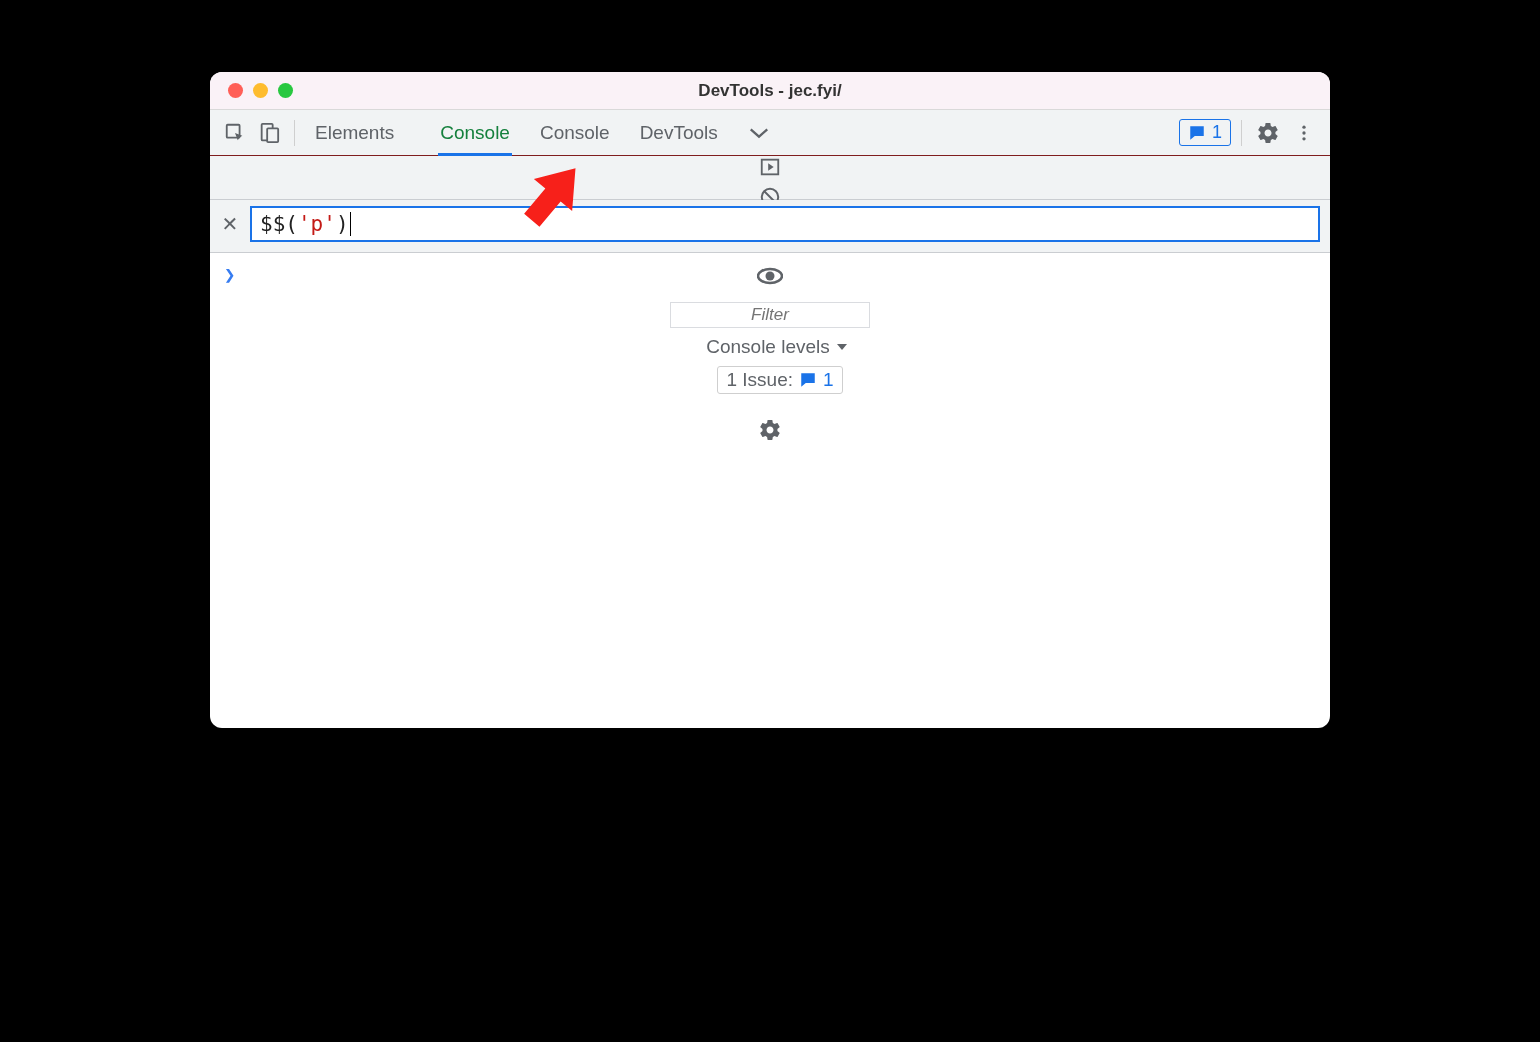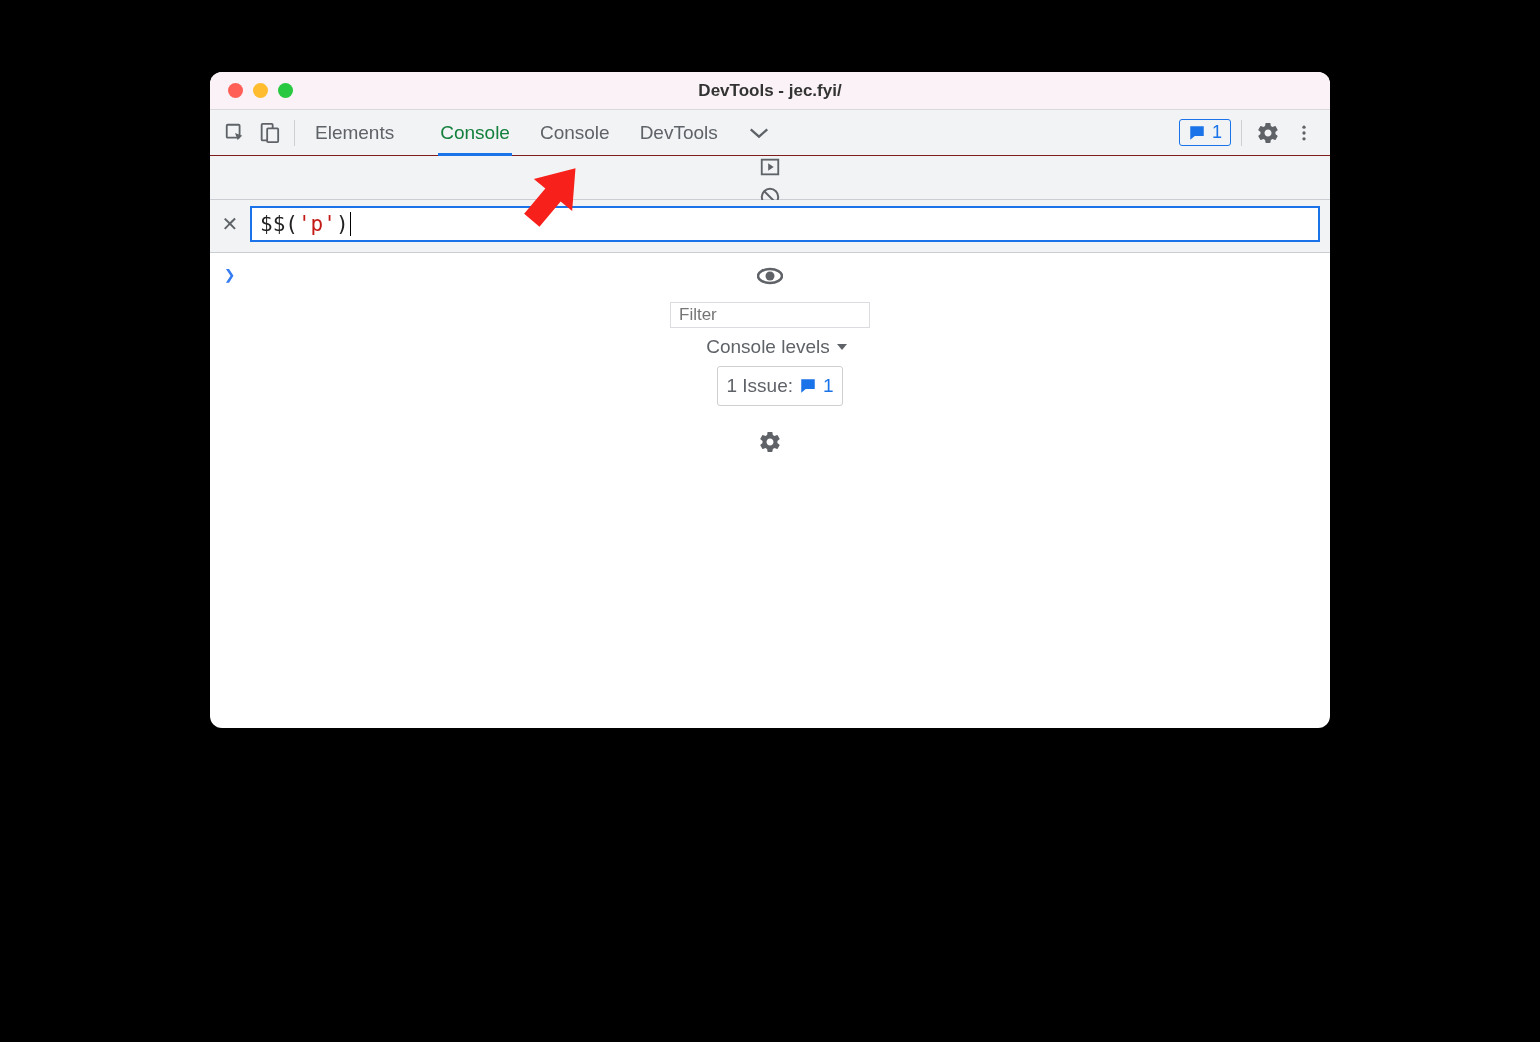--- a/index.html
+++ b/index.html
@@ -92,25 +92,27 @@
     color:#5f6368; font-size:19px;flex-direction:column;
   }
   .ctx-select {
     display:flex; align-items:center; gap:6px;
     padding: 2px 6px;
   }
   .filter-input {
     width: 200px; height: 30px;
     border:1px solid #dadce0; background:#fff;
     font-size:17px; padding: 2px 8px; color:#888;
+    font-style: italic;
+    text-align: center;
   }
   .levels { display:flex; align-items:center; gap:6px; margin-left: 14px; }
   .issues-box {
     border:1px solid #cfcfcf; border-radius:3px;
-    padding: 8px 8px; display:flex; align-items:center; gap:6px;
+    padding: 2px 8px; display:flex; align-items:center; gap:6px;
     margin-left: 20px;
   }
 
   .eval-area {
     background:#f1f3f4;
     border-bottom:1px solid #cacdd1;
     padding: 6px 10px 10px 10px;
   }
   .eval-row1 { display:flex; align-items:center; gap:10px; }
   .close-x { color:#5f6368; font-size:20px; width:20px; text-align:center; cursor:pointer; }

